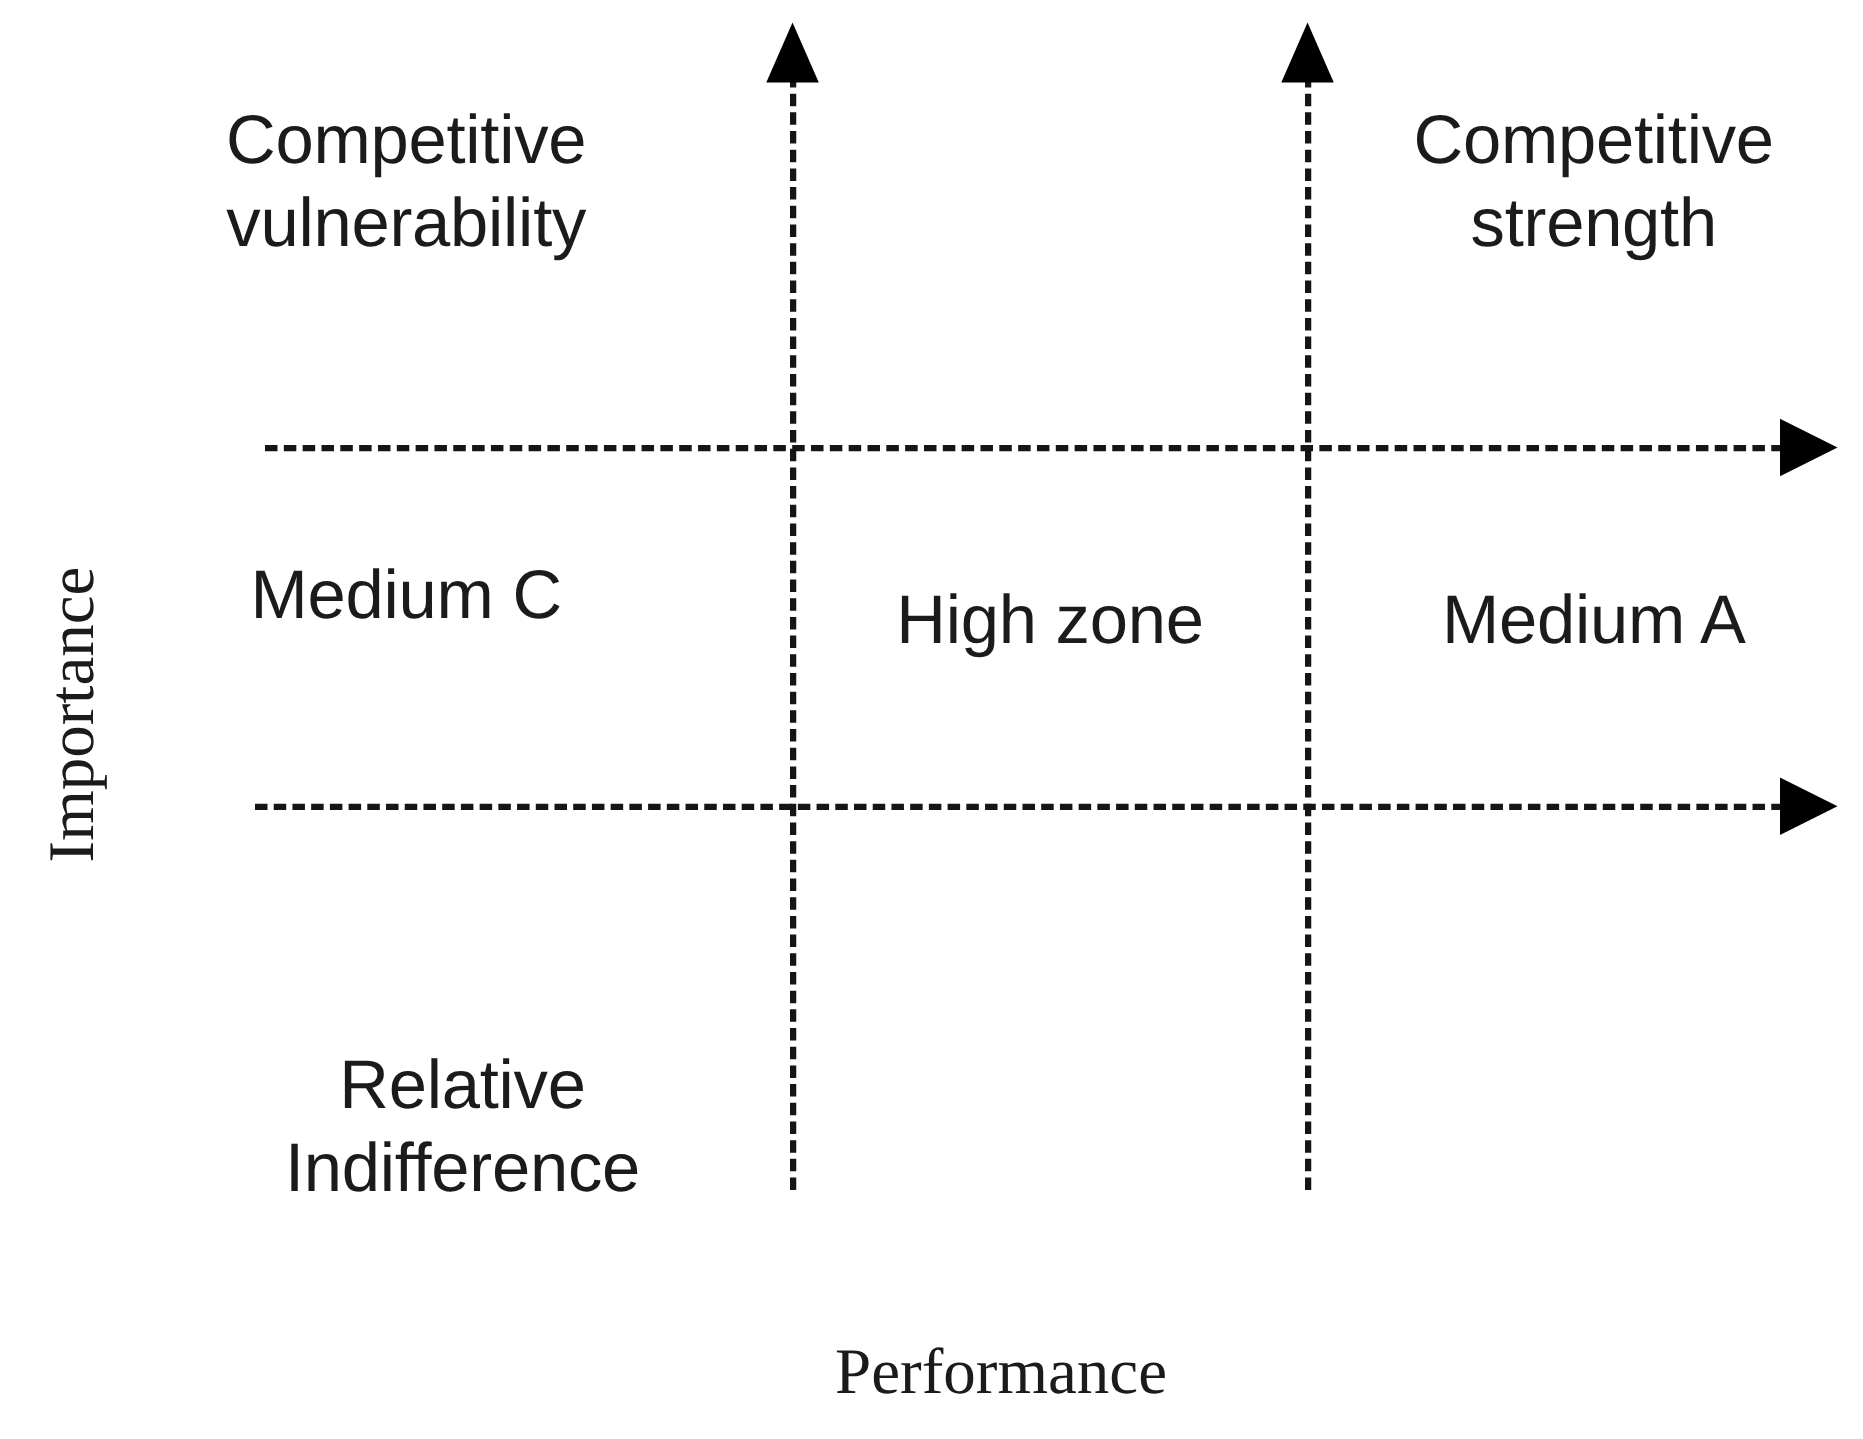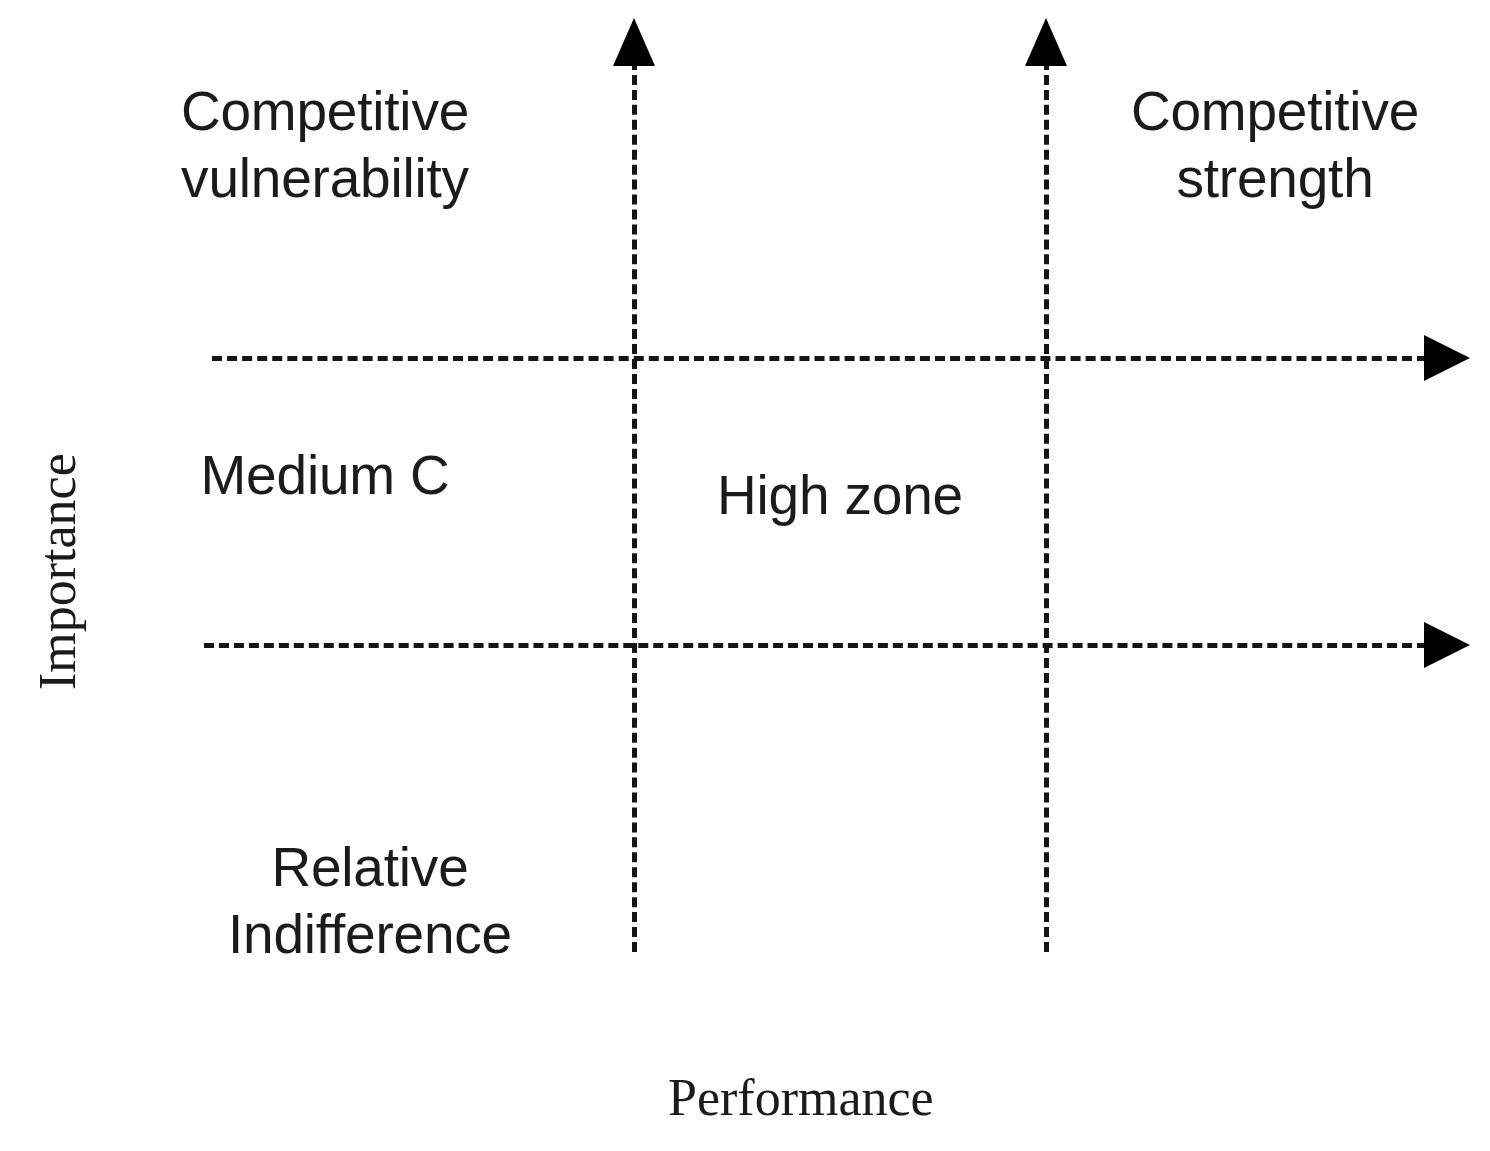--- a/index.html
+++ b/index.html
@@ -95,20 +95,21 @@
 vulnerability</div>
 
 
   <div class="cell-label" style="left:1080px; top:78px; width:390px;">Competitive
 strength</div>
 
   <div class="cell-label" style="left:125px; top:442px; width:400px;">Medium C</div>
 
   <div class="cell-label" style="left:690px; top:462px; width:300px;">High zone</div>
 
+  <div class="cell-label" style="left:1085px; top:462px; width:380px;">Medium A</div>
 
   <div class="cell-label" style="left:170px; top:834px; width:400px;">Relative
 Indifference</div>
 
 
 
   <div class="axis-title" id="y-axis-title" style="left:28px; top:690px;">Importance</div>
 
   <div class="axis-title" style="left:668px; top:1068px;">Performance</div>
 

